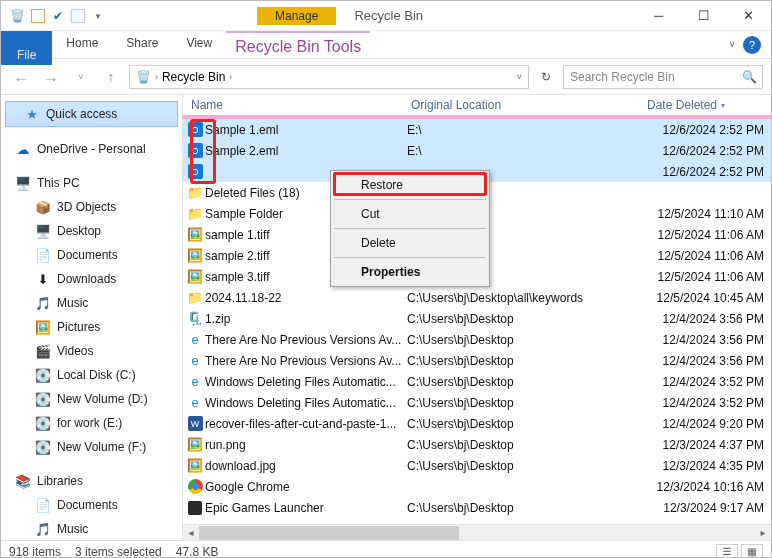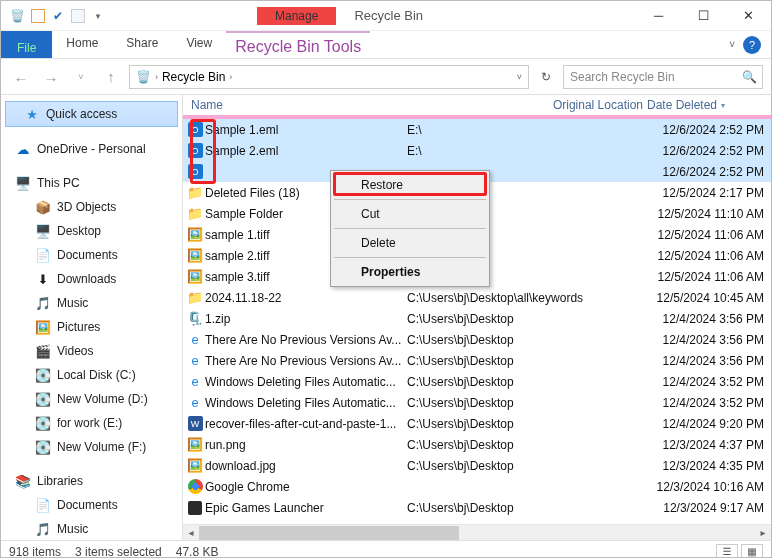--- a/index.html
+++ b/index.html
@@ -1,27 +1,27 @@
 <!DOCTYPE html>
 <html><head>
 <meta charset="utf-8">
 <style>
 * { margin: 0; padding: 0; box-sizing: border-box; font-family: "Segoe UI", Tahoma, sans-serif; font-size: 12px; }
 body { background: #fff; width: 772px; height: 558px; overflow: hidden; position: relative; border: 1px solid #bbb; }
 
 .titlebar { height: 30px; display: flex; align-items: center; background: #fff; border-bottom: 1px solid #eee; }
 .qat { display: flex; align-items: center; padding-left: 8px; gap: 4px; }
 .qat-icon { width: 18px; height: 18px; display: flex; align-items: center; justify-content: center; }
-.ribbon-context-tab { background: #ef4444; color: #333; padding: 2px 18px; font-size: 12px; text-align: center; margin-left: 150px; }
+.ribbon-context-tab { background: #eab308; color: #333; padding: 2px 18px; font-size: 12px; text-align: center; margin-left: 150px; }
 .title-text { margin-left: 18px; font-size: 13px; color: #555; }
 .win-controls { margin-left: auto; display: flex; }
 .win-btn { width: 45px; height: 30px; display: flex; align-items: center; justify-content: center; font-size: 13px; color: #333; }
 
 .ribbon-tabs { height: 28px; display: flex; align-items: stretch; border-bottom: 1px solid #e0e0e0; background: #fff; position: relative; }
-.rt-file { background: #1e6bc5; color: #86efac; padding: 10px 16px; font-size: 12px; }
+.rt-file { background: #1e6bc5; color: #e5e5e5; padding: 17px 16px; font-size: 12px; }
 .rt-tab { padding: 5px 14px; color: #444; font-size: 12px; }
 .rt-context { padding: 5px 9px; color: #9c47a0; font-size: 16px; border-top: 2px solid #d8a8d9; }
 .ribbon-right { margin-left: auto; display: flex; align-items: center; gap: 8px; padding-right: 10px; color: #666; }
 .help-circle { width: 18px; height: 18px; border-radius: 50%; background: #1e6bc5; color: #fff; display: flex; align-items: center; justify-content: center; font-size: 11px; }
 
 .addr-bar { height: 36px; display: flex; align-items: center; padding: 4px 8px; gap: 6px; border-bottom: 1px solid #e0e0e0; }
 .nav-btn { width: 24px; height: 24px; display: flex; align-items: center; justify-content: center; color: #999; font-size: 15px; }
 .path-box { flex: 1; height: 24px; border: 1px solid #ccc; display: flex; align-items: center; padding: 0 6px; gap: 4px; font-size: 12px; }
 .refresh-btn { width: 22px; height: 22px; display: flex; align-items: center; justify-content: center; color: #555; }
 .search-box { width: 200px; height: 24px; border: 1px solid #ccc; display: flex; align-items: center; padding: 0 22px 0 6px; color: #888; font-size: 12px; position: relative; }
@@ -31,21 +31,21 @@
 .sidebar { width: 182px; border-right: 1px solid #e0e0e0; overflow-y: auto; padding: 6px 0; position: relative; }
 .sb-item { display: flex; align-items: center; padding: 4px 6px 4px 22px; gap: 6px; color: #222; font-size: 12px; }
 .sb-quick { background: linear-gradient(#d0e7ff, #c4dfff); border: 1px solid #8fc1f0; margin: 0 4px 4px 4px; padding-left: 18px; }
 .sb-sect { padding-left: 14px; font-weight: normal; }
 .sb-group { margin-bottom: 10px; }
 .sb-icon { width: 16px; height: 16px; display: inline-flex; align-items: center; justify-content: center; font-size: 13px; }
 
 .content { flex: 1; display: flex; flex-direction: column; overflow: hidden; }
 .cols { display: flex; height: 24px; border-bottom: 4px solid #f9a8d4; color: #4a6b99; font-size: 12px; align-items: center; position: relative; }
 .col-name { width: 224px; padding-left: 8px; }
-.col-loc { width: 236px; padding-left: 4px; text-align: right; }
+.col-loc { width: 236px; padding-left: 4px; }
 .col-date { flex: 1; padding-left: 4px; display: flex; align-items: center; gap: 4px; }
 .col-date .arrow-down { font-size: 8px; color: #6a8bbb; }
 
 .file-list { flex: 1; overflow-y: auto; overflow-x: hidden; position: relative; }
 .row { display: flex; align-items: center; height: 21px; padding-left: 2px; font-size: 12px; color: #111; }
 .row.selected { background: #cde8ff; }
 .row .icon-cell { width: 20px; display: flex; align-items: center; justify-content: center; }
 .row .name-cell { width: 202px; white-space: nowrap; overflow: hidden; text-overflow: ellipsis; }
 .row .loc-cell { width: 236px; white-space: nowrap; overflow: hidden; text-overflow: ellipsis; color: #111; }
 .row .date-cell { flex: 1; white-space: nowrap; text-align: right; padding-right: 7px; }
@@ -245,21 +245,20 @@
           </span>
           <span class="loc-cell"></span>
           <span class="date-cell">12/6/2024 2:52 PM</span>
         </div>
         <div class="row">
           <span class="icon-cell">
             <span class="file-icon i-folder">📁</span>
           </span>
           <span class="name-cell">Deleted Files (18)</span>
           <span class="loc-cell">Desktop</span>
-          <span class="date-cell">12/5/2024 2:17 PM</span>
         </div>
         <div class="row">
           <span class="icon-cell">
             <span class="file-icon i-folder">📁</span>
           </span>
           <span class="name-cell">Sample Folder</span>
           <span class="loc-cell"></span>
           <span class="date-cell">12/5/2024 11:10 AM</span>
         </div>
         <div class="row">

